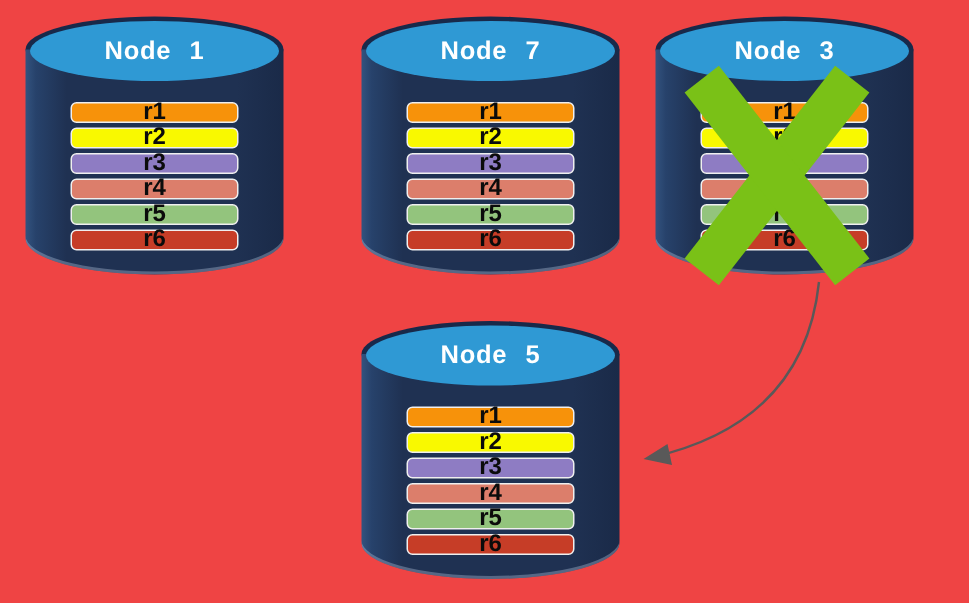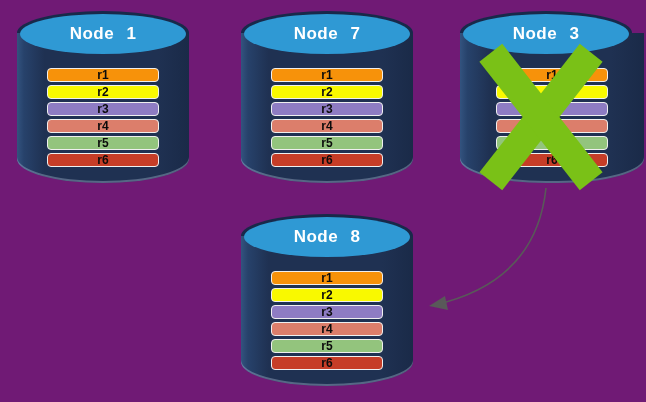--- a/index.html
+++ b/index.html
@@ -4,21 +4,21 @@
 <style>
   html, body { margin: 0; padding: 0; }
   body {
     width: 646px; height: 402px;
     background: #ffffff;
     font-family: "Liberation Sans", sans-serif;
   }
   .canvas {
     position: relative;
     width: 646px; height: 402px;
-    background: #701a75;
+    background: #ef4444;
     overflow: hidden;
   }
   .node {
     position: absolute;
     width: 172px; height: 172px;
   }
   .cyl-back {
     position: absolute;
     top: 0; left: 0;
     width: 172px; height: 44px;
@@ -56,21 +56,21 @@
     transform: translateX(-50%);
     width: 112px;
   }
   .bar {
     height: 12px;
     line-height: 12px;
     margin-bottom: 3px;
     border: 1px solid #efefef;
     border-radius: 4px;
     text-align: center;
-    font-size: 12px;
+    font-size: 16px;
     font-weight: bold;
     color: #0b0b0b;
   }
   .x-mark {
     position: absolute;
     left: 29px; top: 40px;
     width: 104px; height: 131px;
     z-index: 5;
   }
   .x-leg {
@@ -119,21 +119,21 @@
     <div class="bars">
       <div class="bar" style="background: rgb(247, 146, 10);">r1</div>
       <div class="bar" style="background: rgb(249, 249, 0);">r2</div>
       <div class="bar" style="background: rgb(142, 124, 195);">r3</div>
       <div class="bar" style="background: rgb(220, 126, 107);">r4</div>
       <div class="bar" style="background: rgb(147, 196, 125);">r5</div>
       <div class="bar" style="background: rgb(198, 61, 39);">r6</div>
     </div>
   </div>
 
-  <div class="node" style="left:460px; top:11px;padding-left:12px;">
+  <div class="node" style="left:437px; top:11px;">
     <div class="cyl-back"></div>
     <div class="cyl-body"></div>
     <div class="cyl-top" style="background: rgb(47, 153, 212);">
       <div class="node-title">Node 3</div>
     </div>
     <div class="bars">
       <div class="bar" style="background: rgb(247, 146, 10);">r1</div>
       <div class="bar" style="background: rgb(249, 249, 0);">r2</div>
       <div class="bar" style="background: rgb(142, 124, 195);">r3</div>
       <div class="bar" style="background: rgb(220, 126, 107);">r4</div>
@@ -143,21 +143,21 @@
     <div class="x-mark">
       <div class="x-leg x-leg-a" style="background: rgb(122, 193, 23);"></div>
       <div class="x-leg x-leg-b" style="background: rgb(122, 193, 23);"></div>
     </div>
   </div>
 
   <div class="node" style="left:241px; top:214px;">
     <div class="cyl-back"></div>
     <div class="cyl-body"></div>
     <div class="cyl-top" style="background: rgb(47, 153, 212);">
-      <div class="node-title">Node 8</div>
+      <div class="node-title">Node 5</div>
     </div>
     <div class="bars">
       <div class="bar" style="background: rgb(247, 146, 10);">r1</div>
       <div class="bar" style="background: rgb(249, 249, 0);">r2</div>
       <div class="bar" style="background: rgb(142, 124, 195);">r3</div>
       <div class="bar" style="background: rgb(220, 126, 107);">r4</div>
       <div class="bar" style="background: rgb(147, 196, 125);">r5</div>
       <div class="bar" style="background: rgb(198, 61, 39);">r6</div>
     </div>
   </div>

